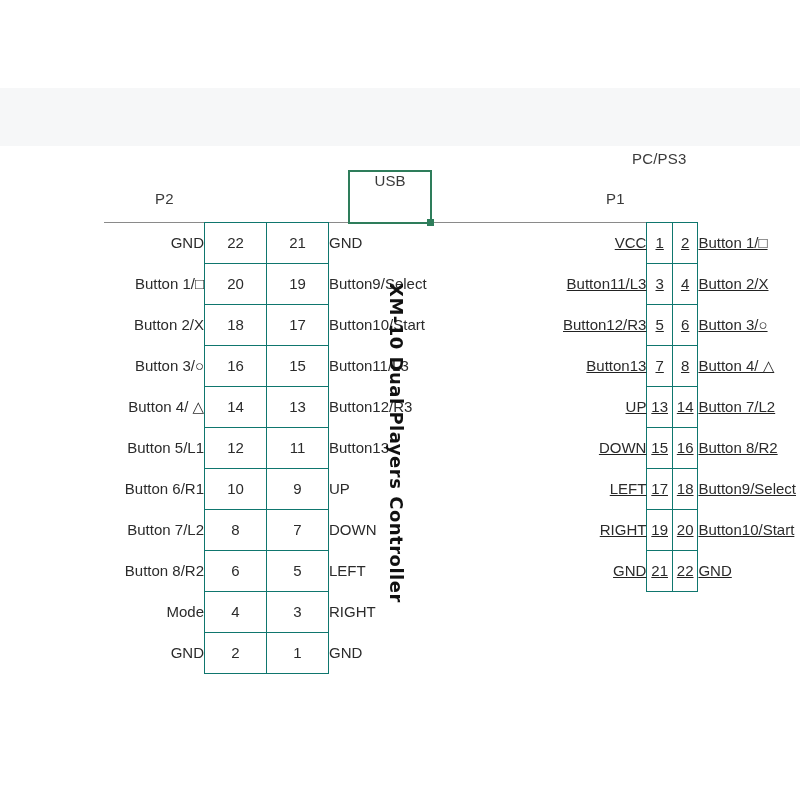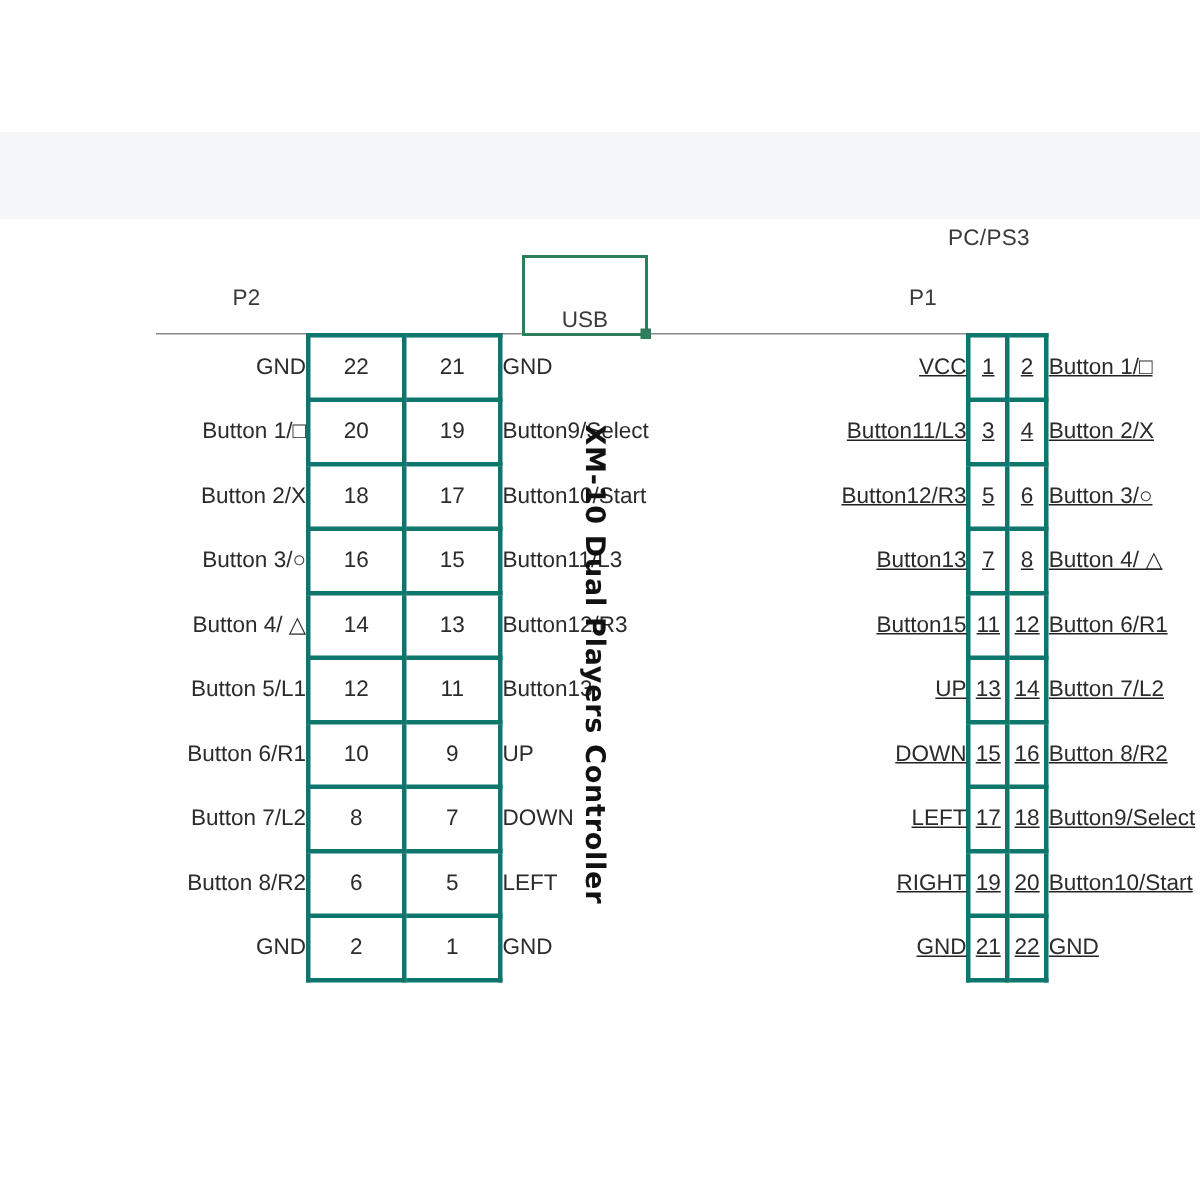--- a/index.html
+++ b/index.html
@@ -53,21 +53,21 @@
   #usb-box {
     position: absolute;
     left: 348px;
     top: 170px;
     width: 84px;
     height: 54px;
     border: 2px solid #2e7d5b;
     background: #ffffff;
     box-sizing: border-box;
     display: flex;
-    align-items: flex-end;
+    align-items: flex-start;
     justify-content: center;
     z-index: 4;
   }
   #usb-label {
     font-size: 15px;
     color: #3a3a3a;
   }
   #usb-anchor {
     position: absolute;
     left: 427px;
@@ -130,21 +130,21 @@
     padding: 0;
     white-space: nowrap;
     vertical-align: middle;
     line-height: 40px;
   }
 
   
   .pin-num {
     width: 61px;
     text-align: center;
-    border: 3px solid #0f766e;
+    border: 1px solid #0f766e;
     background: #ffffff;
   }
 
   
   .sig-left {
     text-align: right;
     padding-right: 4px;
     border: none;
     background: transparent;
   }
@@ -233,20 +233,26 @@
           <td class="pin-num">7</td>
           <td class="sig-right">DOWN</td>
         </tr>
         <tr>
           <td class="sig-left">Button 8/R2</td>
           <td class="pin-num">6</td>
           <td class="pin-num">5</td>
           <td class="sig-right">LEFT</td>
         </tr>
         <tr>
+          <td class="sig-left">Mode</td>
+          <td class="pin-num">4</td>
+          <td class="pin-num">3</td>
+          <td class="sig-right">RIGHT</td>
+        </tr>
+        <tr>
           <td class="sig-left">GND</td>
           <td class="pin-num">2</td>
           <td class="pin-num">1</td>
           <td class="sig-right">GND</td>
         </tr>
       </tbody>
   </table>
 
   <table class="pin-table" id="table-p1">
     <tbody>
@@ -268,26 +274,20 @@
           <td class="pin-num">6</td>
           <td class="sig-right">Button 3/○</td>
         </tr>
         <tr>
           <td class="sig-left">Button13</td>
           <td class="pin-num">7</td>
           <td class="pin-num">8</td>
           <td class="sig-right">Button 4/ △</td>
         </tr>
         <tr>
-          <td class="sig-left">Button15</td>
-          <td class="pin-num">11</td>
-          <td class="pin-num">12</td>
-          <td class="sig-right">Button 6/R1</td>
-        </tr>
-        <tr>
           <td class="sig-left">UP</td>
           <td class="pin-num">13</td>
           <td class="pin-num">14</td>
           <td class="sig-right">Button 7/L2</td>
         </tr>
         <tr>
           <td class="sig-left">DOWN</td>
           <td class="pin-num">15</td>
           <td class="pin-num">16</td>
           <td class="sig-right">Button 8/R2</td>

